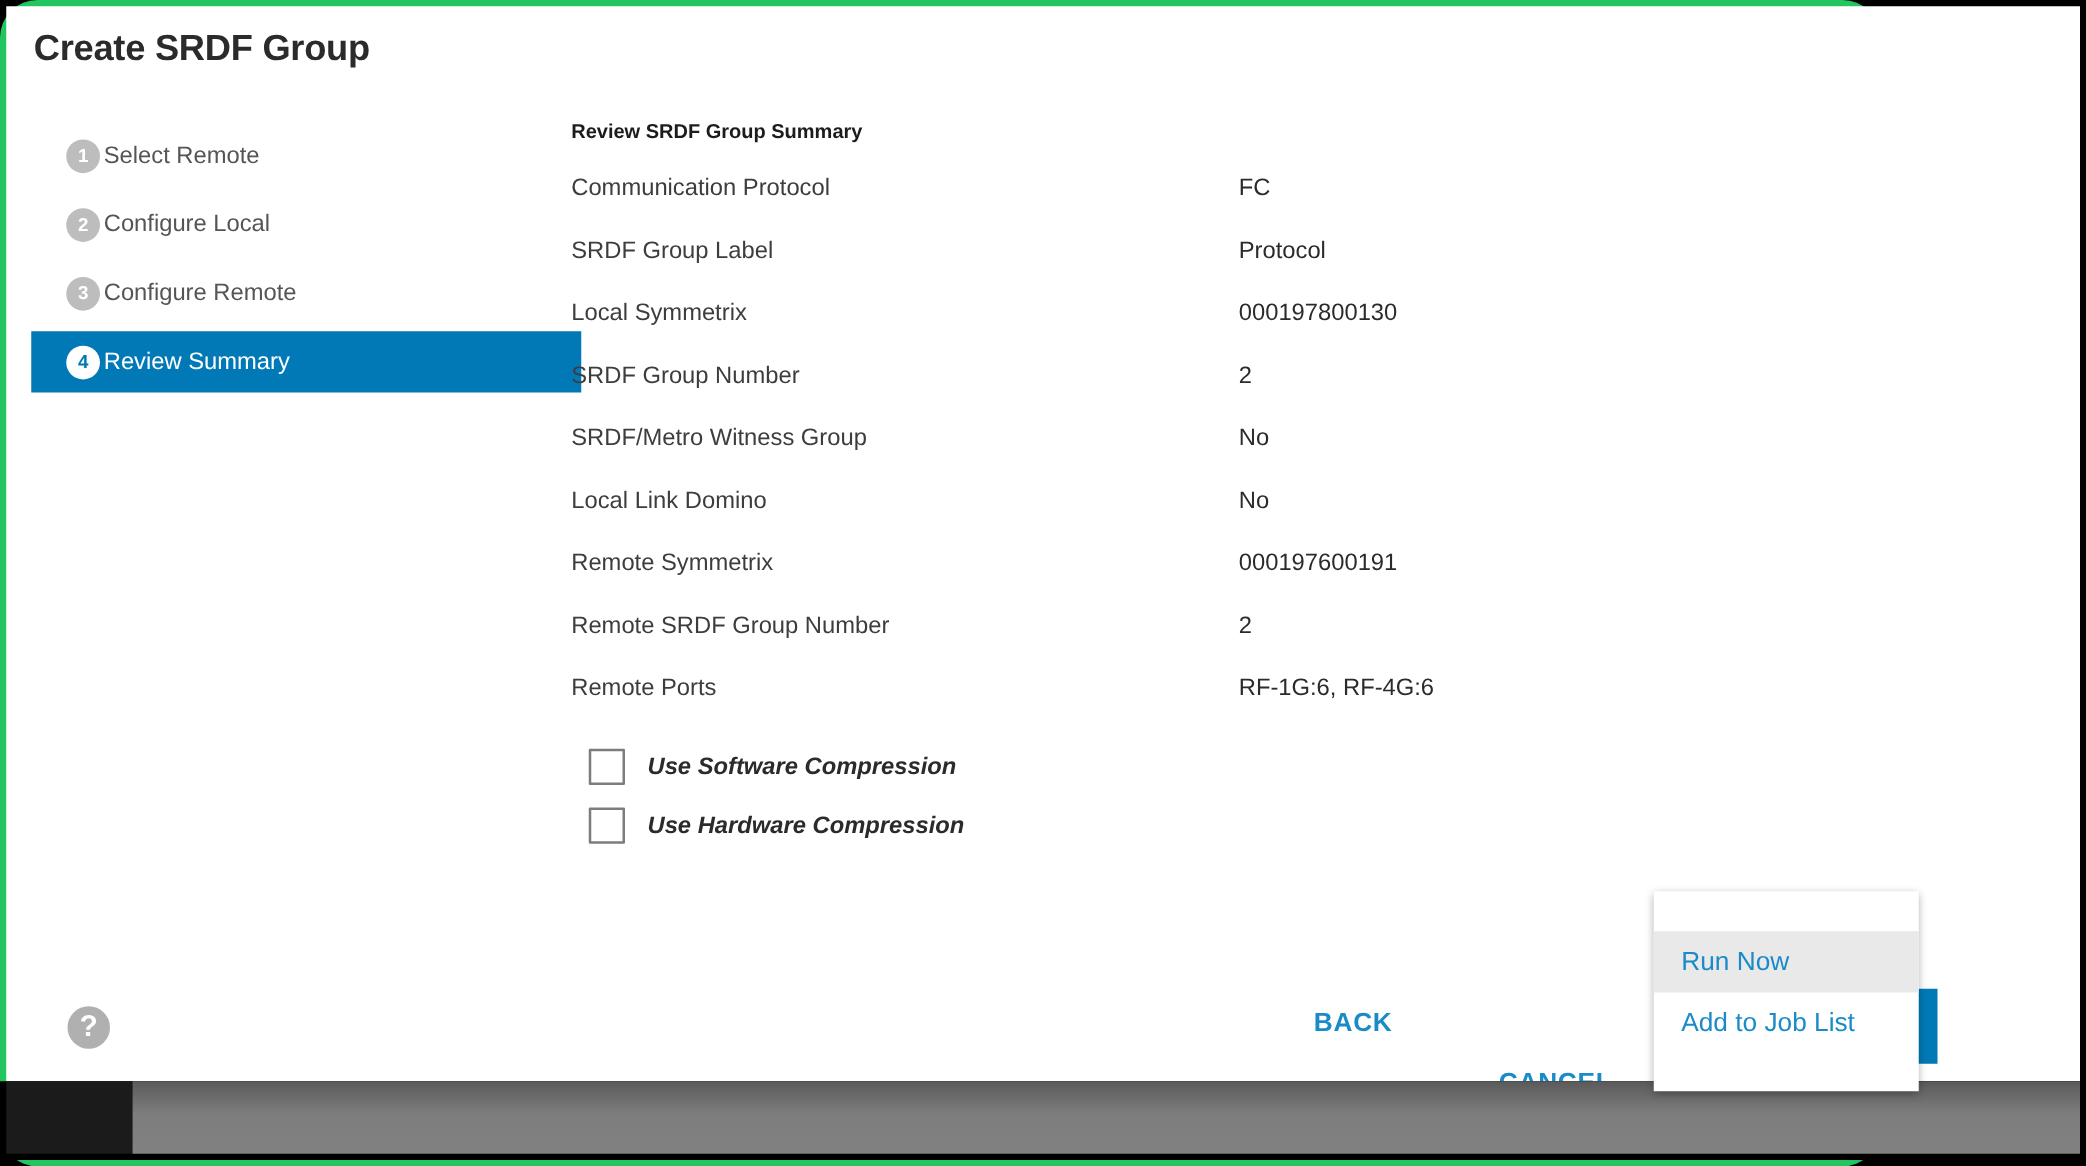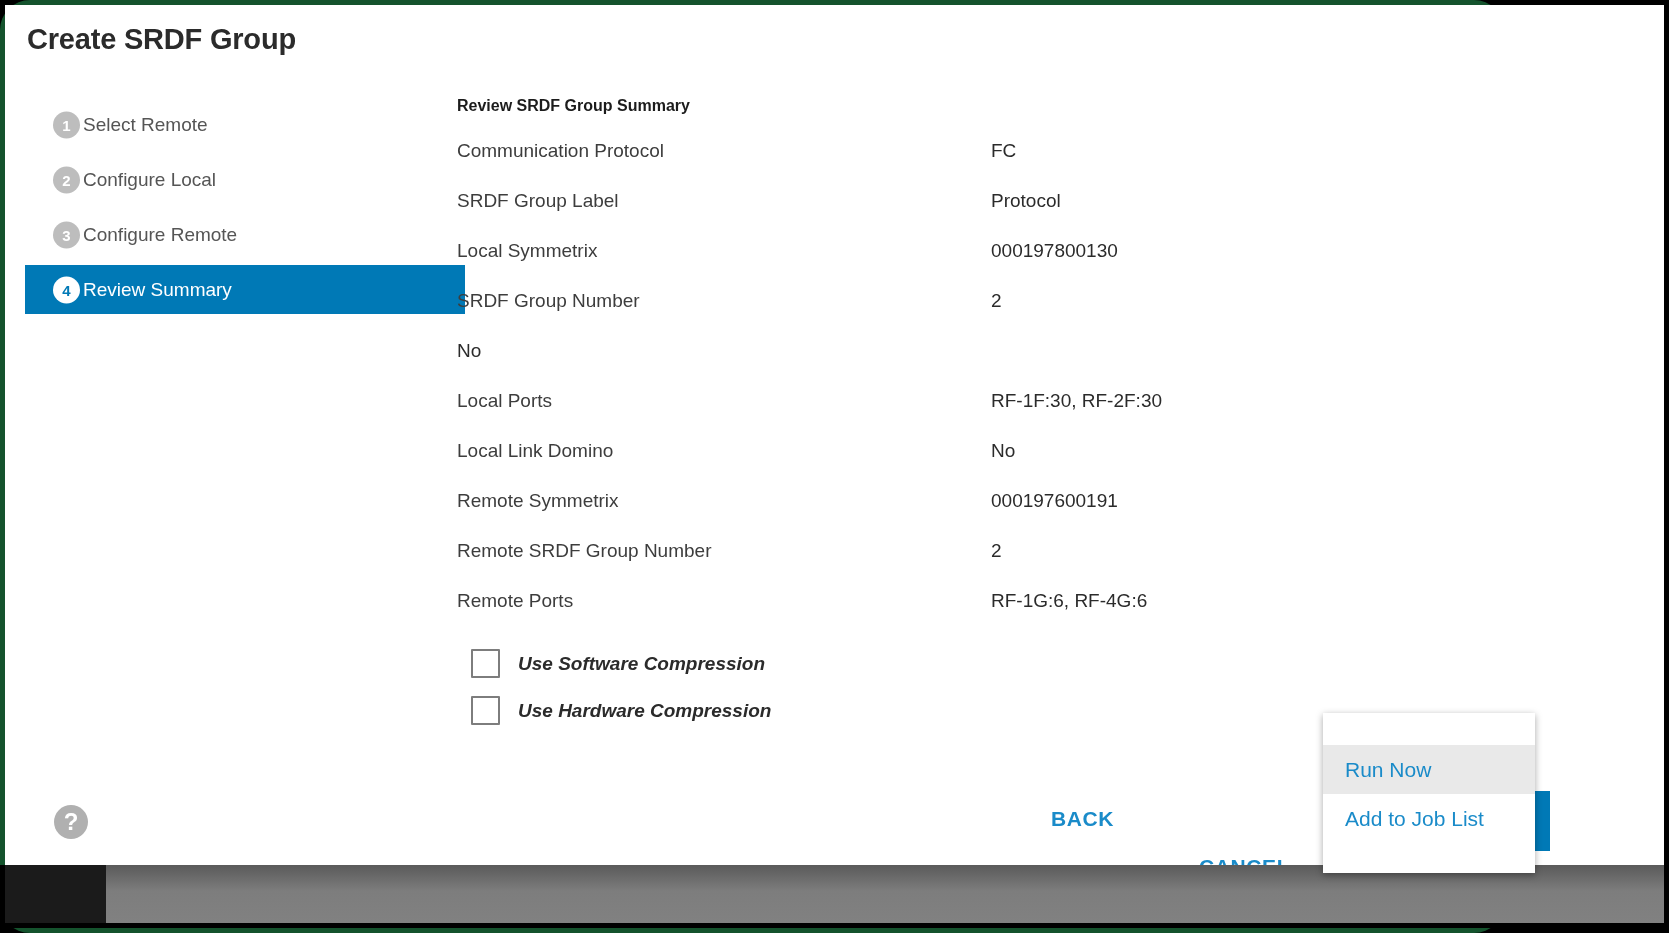--- a/index.html
+++ b/index.html
@@ -6,21 +6,21 @@
   html, body {
     width: 1669px; height: 933px;
     background: #000000;
     font-family: "Liberation Sans", sans-serif;
     overflow: hidden;
   }
   #screen {
     position: absolute;
     left: 0; top: 0;
     width: 1504px; height: 933px;
-    background: #14532d;
+    background: #22c55e;
     border-radius: 30px;
   }
   
   #dialog {
     position: absolute;
     left: 5px; top: 5px;
     width: 1659px; height: 860px;
     background: #ffffff;
     overflow: visible;
   }
@@ -265,25 +265,22 @@
       </div>
       <div class="summary-row">
         <span class="row-label">Local Symmetrix</span>
         <span class="row-value">000197800130</span>
       </div>
       <div class="summary-row">
         <span class="row-label">SRDF Group Number</span>
         <span class="row-value">2</span>
       </div>
       <div class="summary-row">
+        <span class="row-label">SRDF/Metro Witness Group</span>
         <span class="row-value">No</span>
-      </div>
-      <div class="summary-row">
-        <span class="row-label">Local Ports</span>
-        <span class="row-value">RF-1F:30, RF-2F:30</span>
       </div>
       <div class="summary-row">
         <span class="row-label">Local Link Domino</span>
         <span class="row-value">No</span>
       </div>
       <div class="summary-row">
         <span class="row-label">Remote Symmetrix</span>
         <span class="row-value">000197600191</span>
       </div>
       <div class="summary-row">

